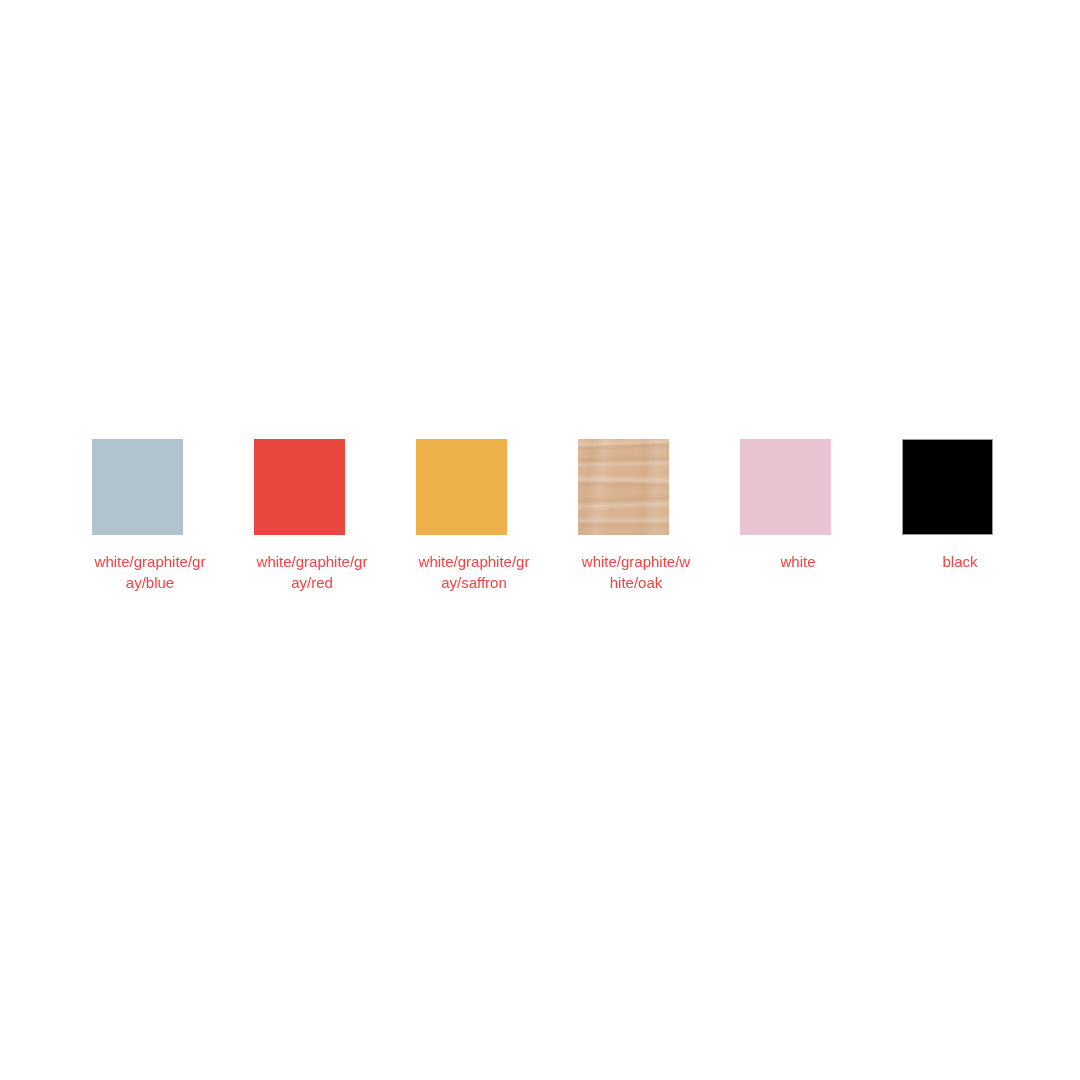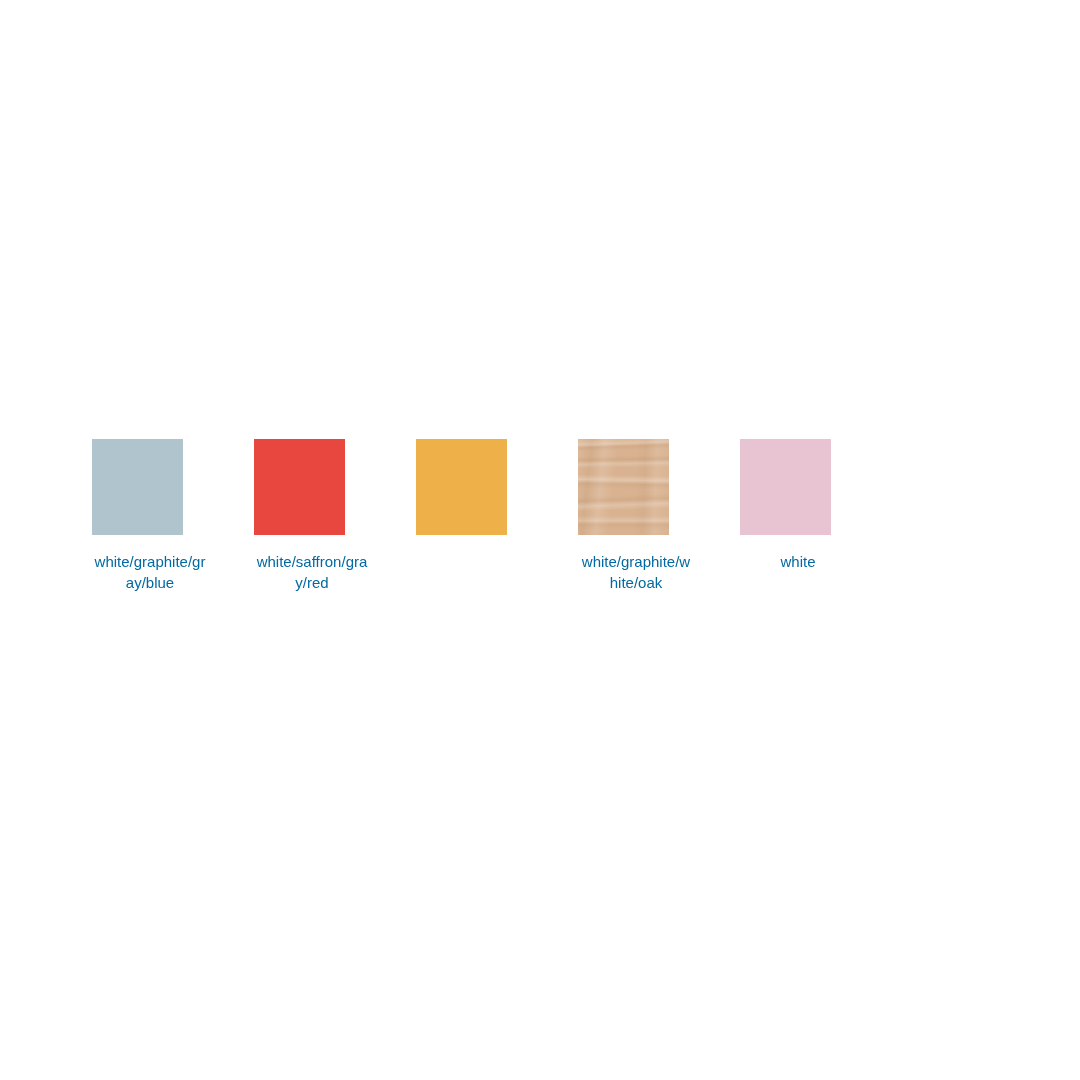--- a/index.html
+++ b/index.html
@@ -60,44 +60,49 @@
       linear-gradient(92deg, rgba(255,255,255,0.00) 62%, rgba(146,96,58,0.06) 72%, rgba(255,255,255,0.10) 84%, rgba(255,255,255,0.00) 100%);
     pointer-events: none;
   }
 
   .swatch-label {
     width: 116px;
     margin-top: 16px;
     text-align: center;
     font-size: 15px;
     line-height: 21px;
-    color: #0369a1;
+    color: #ef4444;
     word-break: break-all;
     overflow-wrap: anywhere;
     white-space: normal;
   }
 </style>
 </head>
 <body style="background-color: rgb(255, 255, 255);">
 
 <div class="swatch-gallery">
     <div class="swatch-item">
       <div class="swatch-chip" style="background-color: rgb(176, 196, 206);"></div>
       <div class="swatch-label">white/graphite/gray/blue</div>
     </div>
     <div class="swatch-item">
       <div class="swatch-chip" style="background-color: rgb(232, 71, 63);"></div>
-      <div class="swatch-label">white/saffron/gray/red</div>
+      <div class="swatch-label">white/graphite/gray/red</div>
     </div>
     <div class="swatch-item">
       <div class="swatch-chip" style="background-color: rgb(238, 177, 74);"></div>
+      <div class="swatch-label">white/graphite/gray/saffron</div>
     </div>
     <div class="swatch-item">
       <div class="swatch-chip" style="background-color: rgb(217, 179, 145);">
         <div class="wood-grain"></div>
       </div>
       <div class="swatch-label">white/graphite/white/oak</div>
     </div>
     <div class="swatch-item">
       <div class="swatch-chip" style="background-color: rgb(232, 196, 211);"></div>
       <div class="swatch-label">white</div>
     </div>
+    <div class="swatch-item">
+      <div class="swatch-chip has-border" style="background-color: rgb(0, 0, 0);"></div>
+      <div class="swatch-label">black</div>
+    </div>
   </div>
 
 </body></html>

